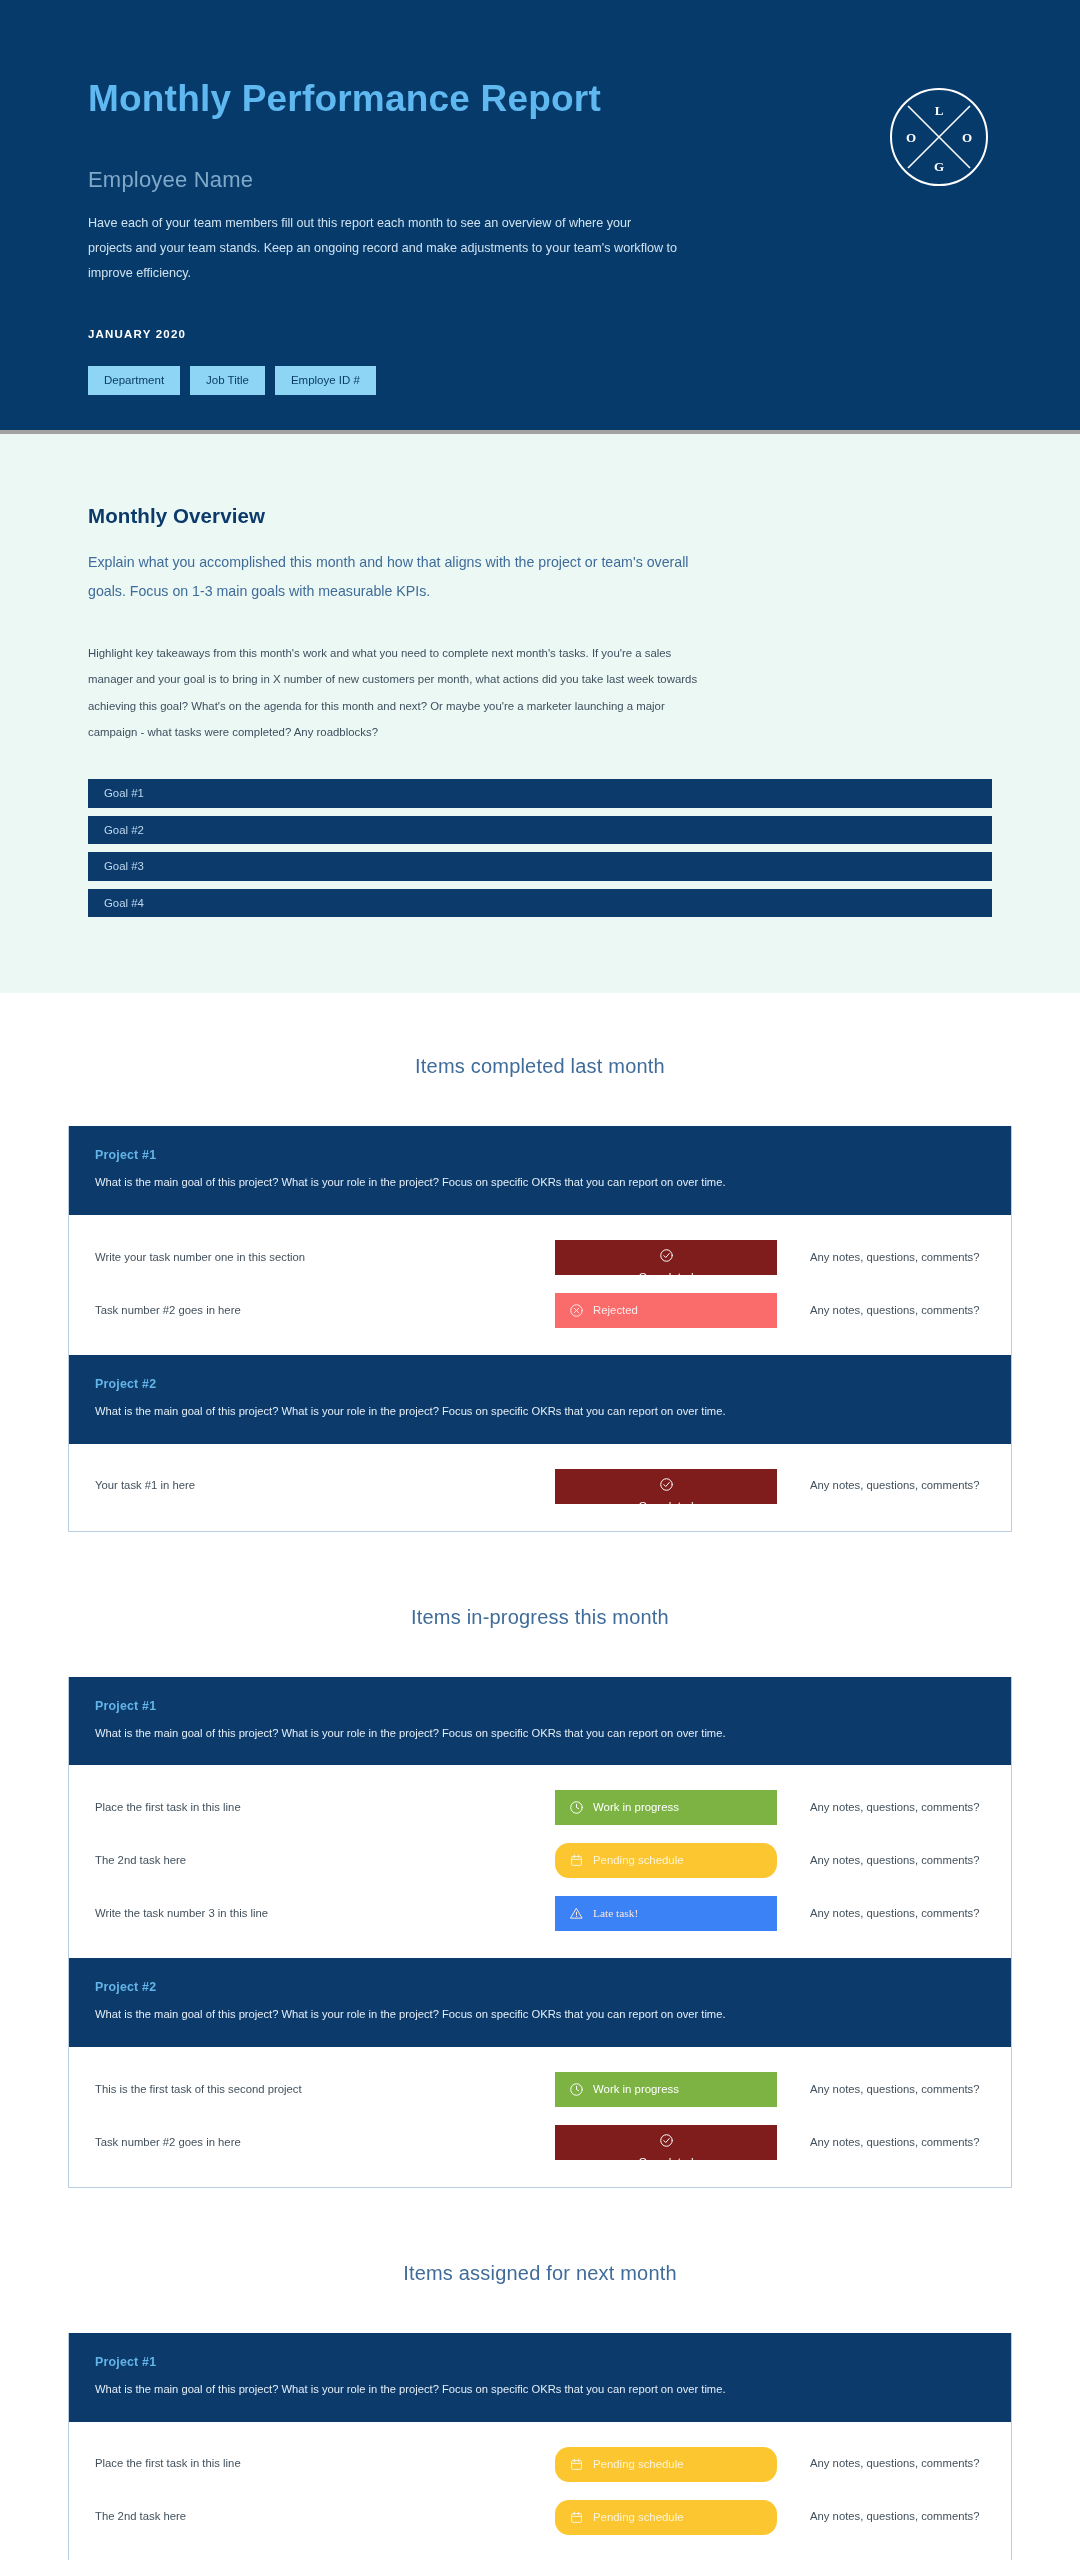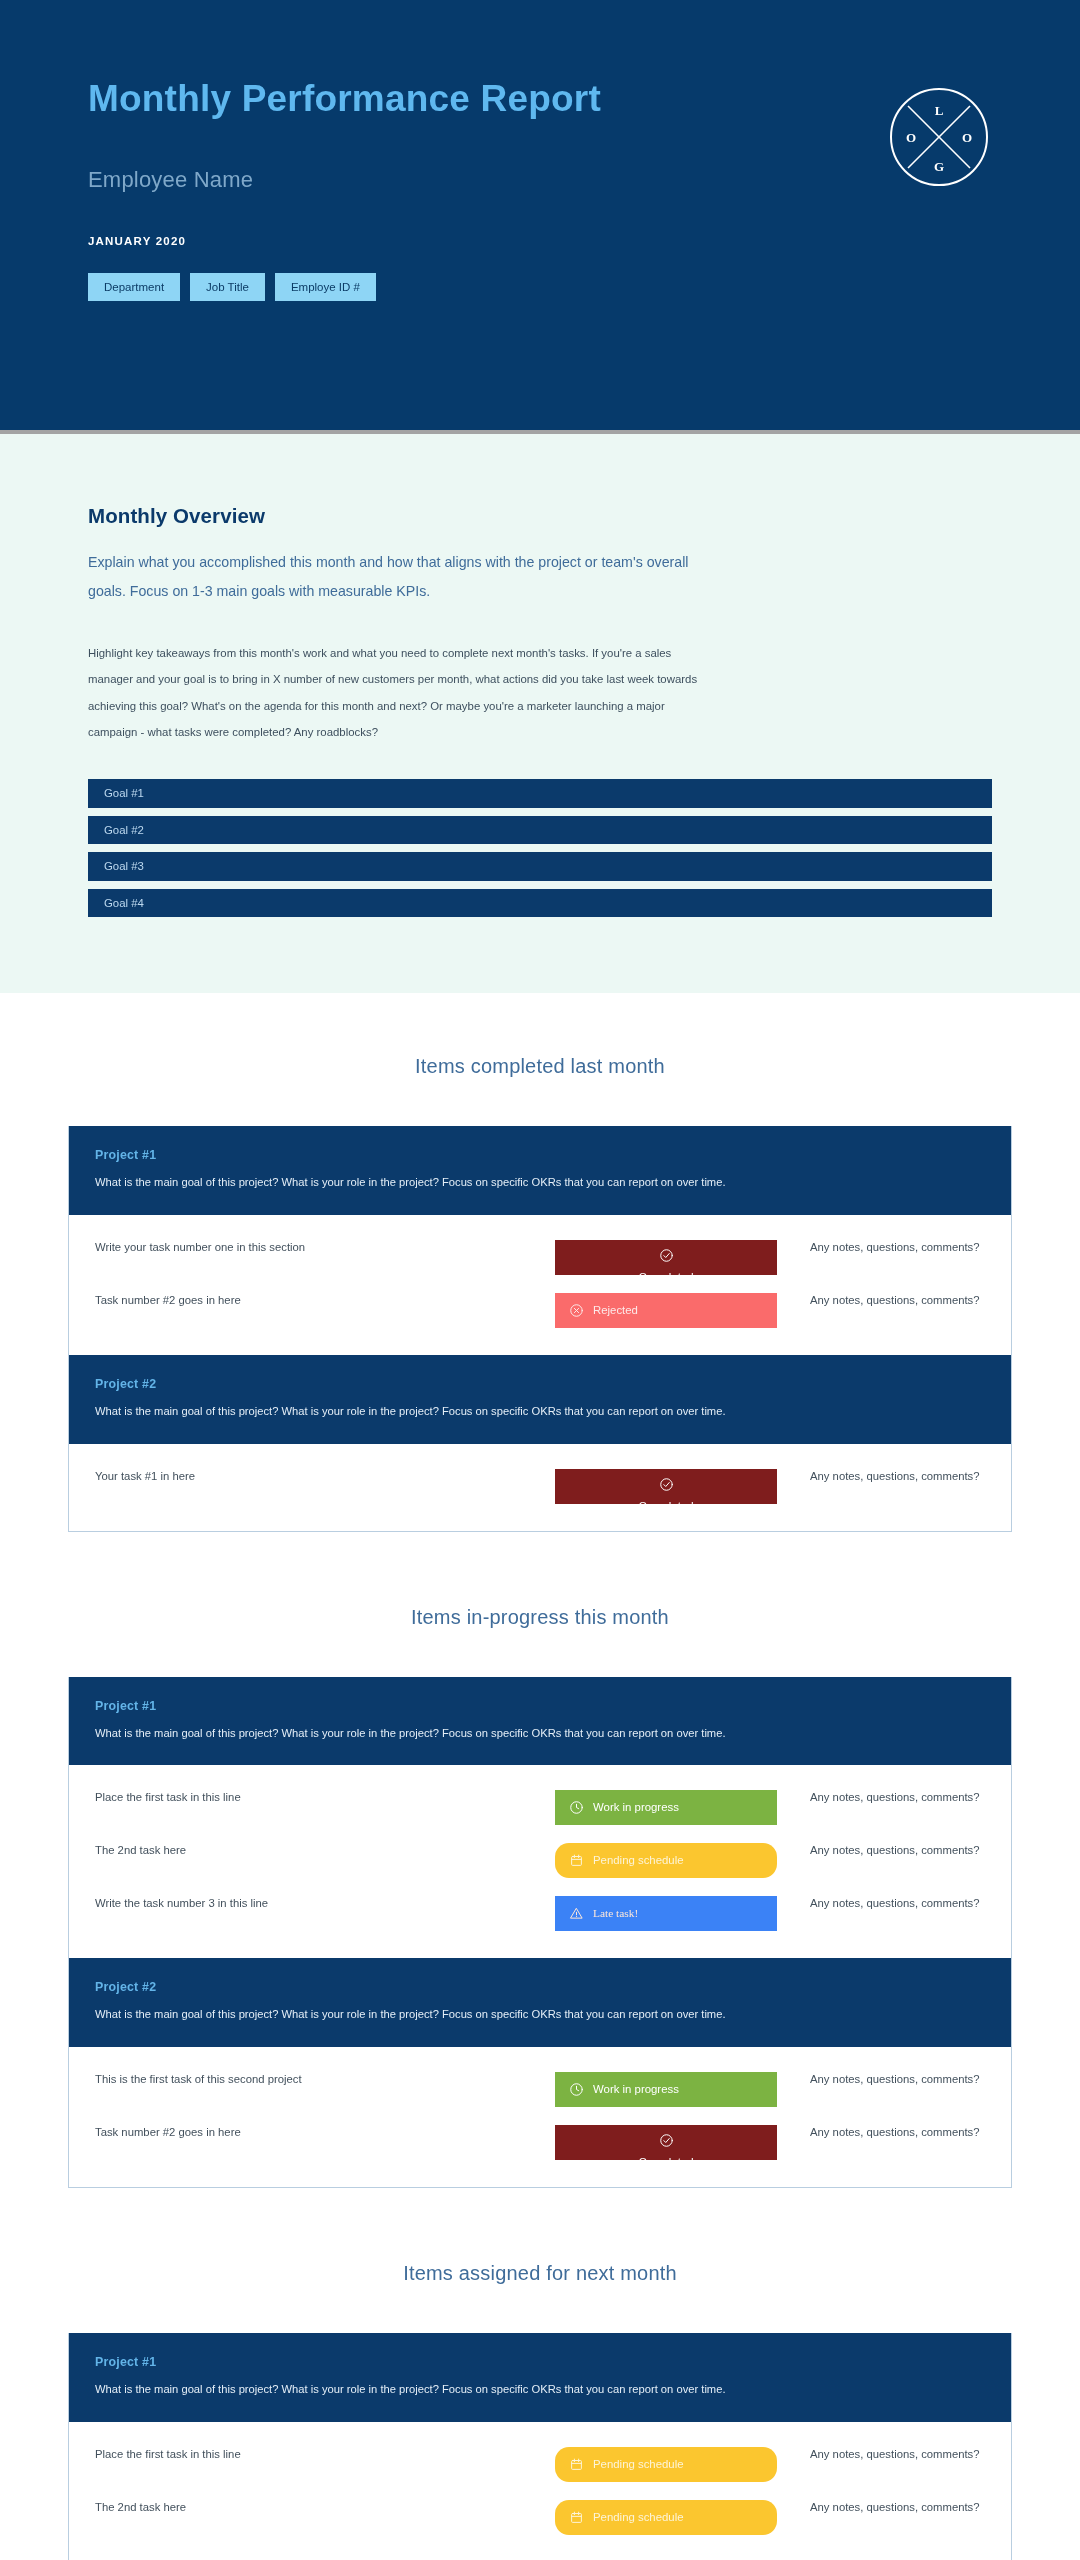--- a/index.html
+++ b/index.html
@@ -145,20 +145,21 @@
     color: #e4eef7;
     font-size: 11.2px;
     margin-top: 13px;
     line-height: 1.4;
   }
 
   .task-list { padding: 16px 0 18px 0; }
 
   .task-row {
     display: flex;
+    align-items: center;
     padding: 9px 26px;
     min-height: 46px;
   }
   .task-title {
     color: #42505c;
     font-size: 11.3px;
     flex: 0 0 460px;
     line-height: 1.4;
   }
   .task-notes {
@@ -193,20 +194,21 @@
 </head>
 <body>
 
 <div class="page">
 
   <div class="header">
     <div class="header-inner">
       <div class="header-left">
         <div class="report-title">Monthly Performance Report</div>
         <div class="employee-name">Employee Name</div>
+        <div class="header-desc">Have each of your team members fill out this report each month to see an overview of where your projects and your team stands. Keep an ongoing record and make adjustments to your team's workflow to improve efficiency.</div>
         <div class="header-date">JANUARY 2020</div>
         <div class="pill-row">
           <div class="pill">Department</div>
           <div class="pill">Job Title</div>
           <div class="pill">Employe ID #</div>
         </div>
       </div>
 
       <div class="logo-mark">
         <svg width="106" height="106" viewBox="0 0 106 106">

